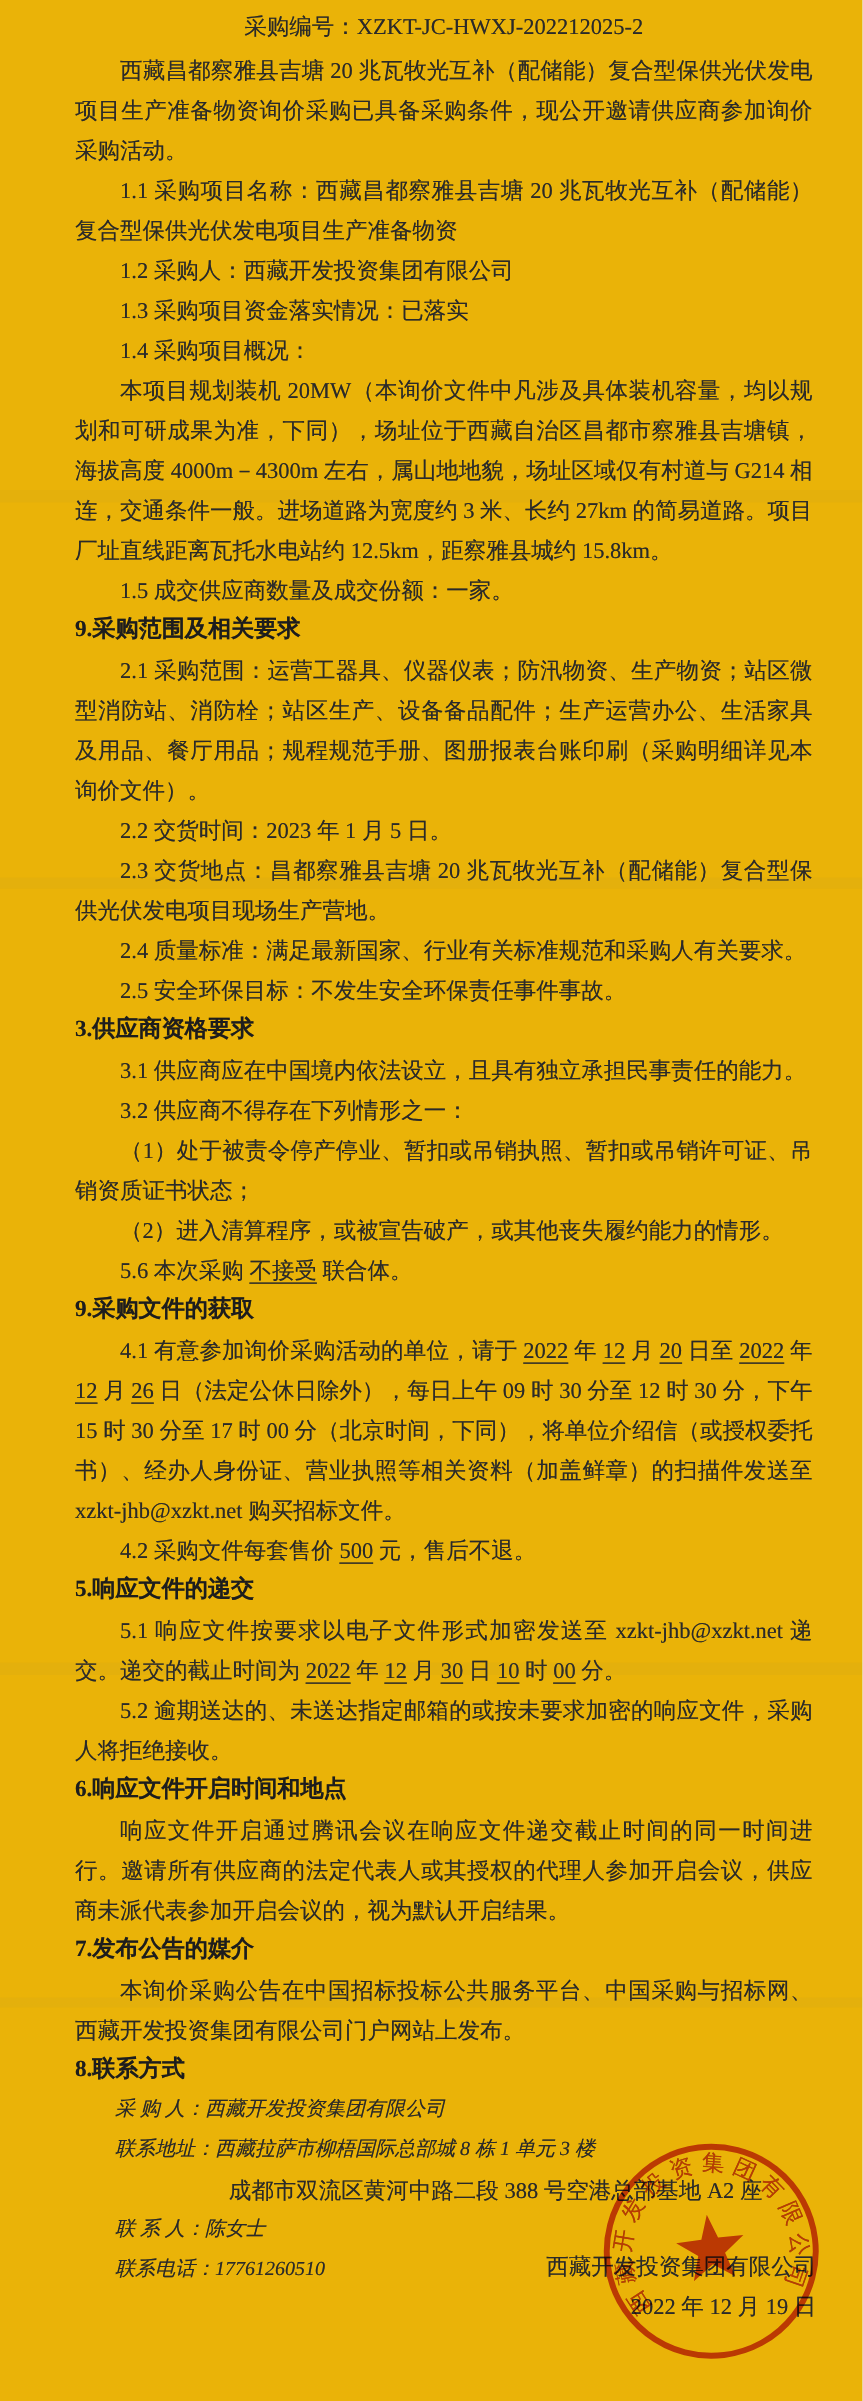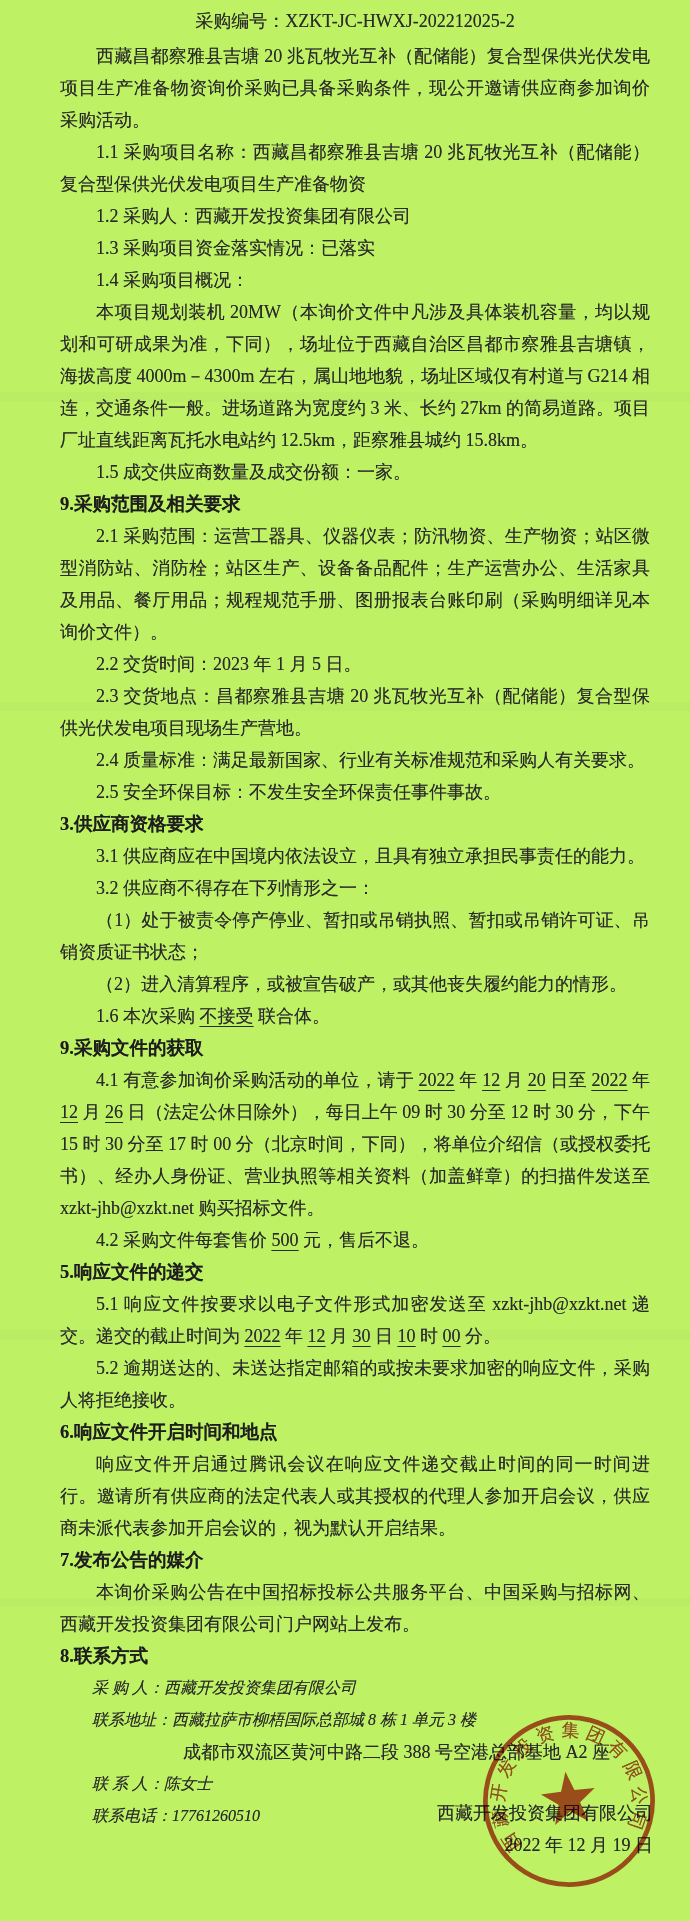--- a/index.html
+++ b/index.html
@@ -1,18 +1,18 @@
 <!DOCTYPE html>
 <html><head>
 <meta charset="utf-8">
 <style>
   html,body{margin:0;padding:0;background:#e8e8e8;}
   .page{
     width:690px;height:1921px;position:relative;overflow:hidden;
-    background:#bef264;
+    background:#eab308;
     font-family:"Liberation Serif","DejaVu Serif",serif;
     color:#2a2a2a;
     text-shadow:0 0 .5px rgba(40,40,40,.55);
   }
   .content{padding:6px 40px 0 60px;}
   .doc-number{font-size:18px;line-height:30px;text-align:center;margin:0 0 4px 0;}
   .para{font-size:18px;line-height:32px;text-align:justify;text-indent:2em;margin:0;}
   .h{font-size:18.5px;line-height:32px;font-weight:bold;margin:0;color:#1d1d1d;}
   .u{text-decoration:underline;text-underline-offset:4px;}
   .contact-line{font-size:16px;line-height:32px;text-indent:2em;margin:0;font-style:italic;}
@@ -54,21 +54,21 @@
     <p class="para">2.2 交货时间：2023 年 1 月 5 日。</p>
     <p class="para">2.3 交货地点：昌都察雅县吉塘 20 兆瓦牧光互补（配储能）复合型保供光伏发电项目现场生产营地。</p>
     <p class="para">2.4 质量标准：满足最新国家、行业有关标准规范和采购人有关要求。</p>
     <p class="para">2.5 安全环保目标：不发生安全环保责任事件事故。</p>
 
     <p class="h">3.供应商资格要求</p>
     <p class="para">3.1 供应商应在中国境内依法设立，且具有独立承担民事责任的能力。</p>
     <p class="para">3.2 供应商不得存在下列情形之一：</p>
     <p class="para">（1）处于被责令停产停业、暂扣或吊销执照、暂扣或吊销许可证、吊销资质证书状态；</p>
     <p class="para">（2）进入清算程序，或被宣告破产，或其他丧失履约能力的情形。</p>
-    <p class="para"><span>1.6 本次采购 </span><span class="u">不接受</span><span> 联合体。</span></p>
+    <p class="para"><span>5.6 本次采购 </span><span class="u">不接受</span><span> 联合体。</span></p>
 
     <p class="h">9.采购文件的获取</p>
     <p class="para"><span>4.1 有意参加询价采购活动的单位，请于 </span><span class="u">2022</span><span> 年 </span><span class="u">12</span><span> 月 </span><span class="u">20</span><span> 日至 </span><span class="u">2022</span><span> 年 </span><span class="u">12</span><span> 月 </span><span class="u">26</span><span> 日（法定公休日除外），每日上午 09 时 30 分至 12 时 30 分，下午 15 时 30 分至 17 时 00 分（北京时间，下同），将单位介绍信（或授权委托书）、经办人身份证、营业执照等相关资料（加盖鲜章）的扫描件发送至 xzkt-jhb@xzkt.net 购买招标文件。</span></p>
     <p class="para"><span>4.2 采购文件每套售价 </span><span class="u">500</span><span> 元，售后不退。</span></p>
 
     <p class="h">5.响应文件的递交</p>
     <p class="para"><span>5.1 响应文件按要求以电子文件形式加密发送至 xzkt-jhb@xzkt.net 递交。递交的截止时间为 </span><span class="u">2022</span><span> 年 </span><span class="u">12</span><span> 月 </span><span class="u">30</span><span> 日 </span><span class="u">10</span><span> 时 </span><span class="u">00</span><span> 分。</span></p>
     <p class="para">5.2 逾期送达的、未送达指定邮箱的或按未要求加密的响应文件，采购人将拒绝接收。</p>
 
     <p class="h">6.响应文件开启时间和地点</p>

